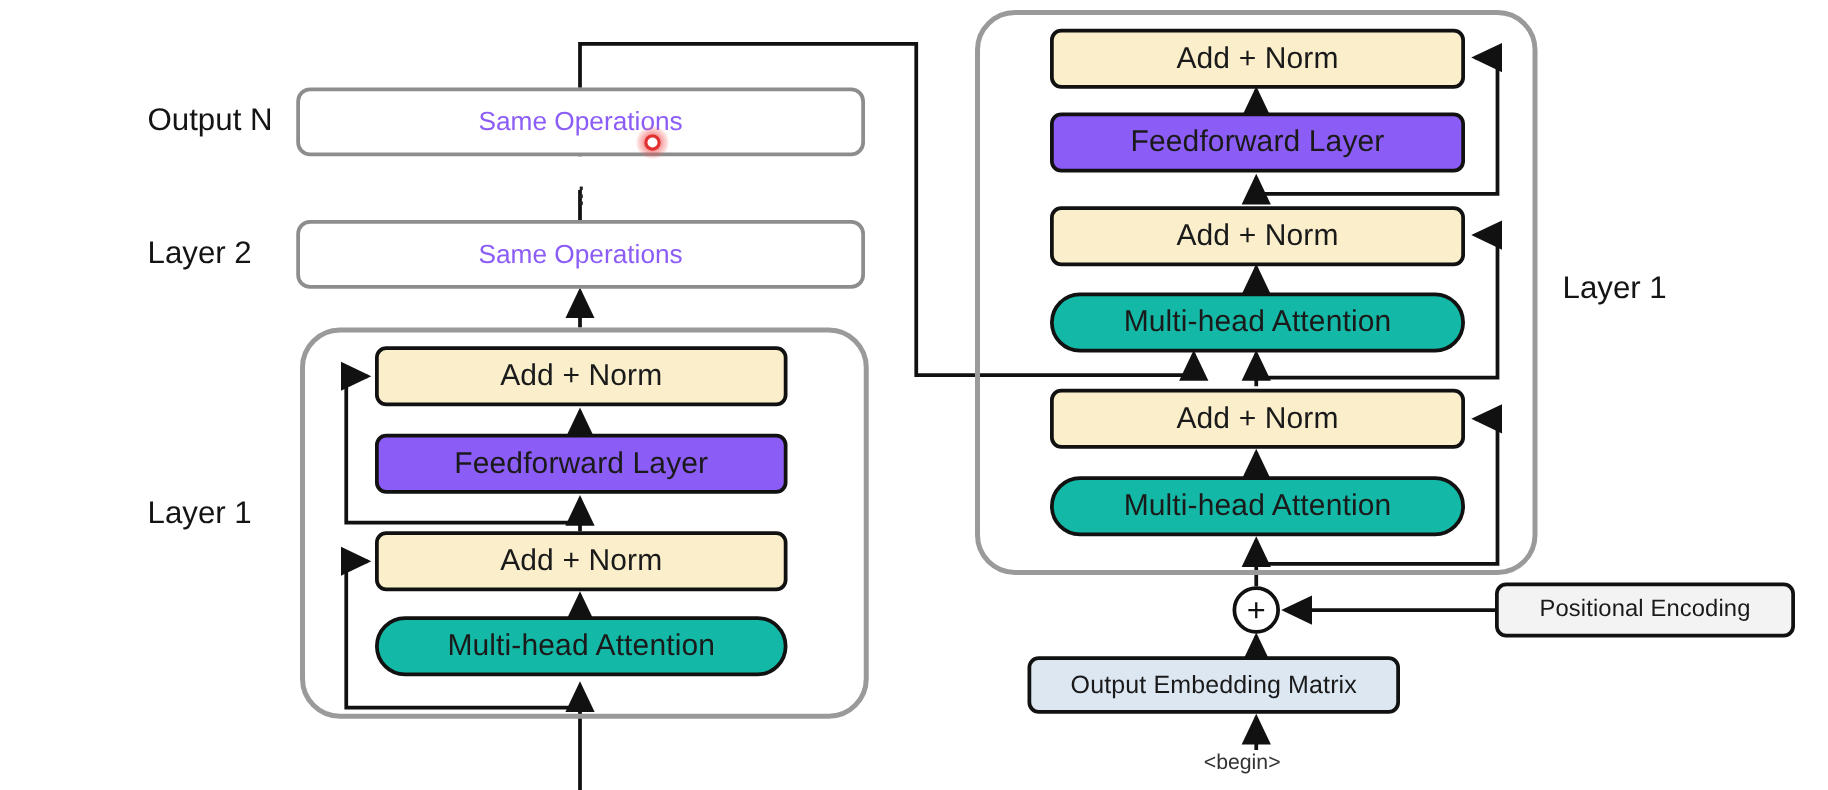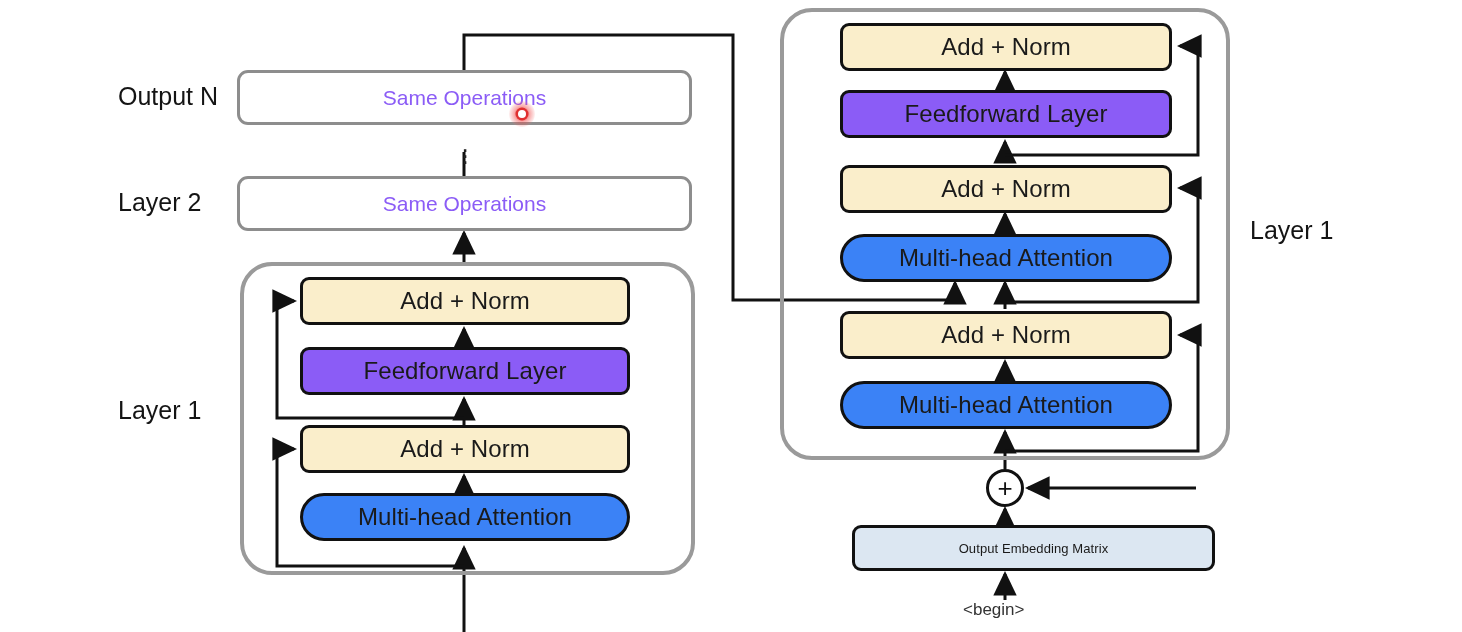--- a/index.html
+++ b/index.html
@@ -5,21 +5,21 @@
   html,body{margin:0;padding:0;background:#ffffff;}
   body{font-family:"Liberation Sans", sans-serif;}
   #stage{position:relative;width:1462px;height:632px;background:#ffffff;overflow:hidden;}
   #wires{position:absolute;left:0;top:0;width:1462px;height:632px;}
 
   .blk{position:absolute;box-sizing:border-box;border:3px solid #111111;border-radius:9px;
        display:flex;align-items:center;justify-content:center;
        font-size:24px;color:#1a1a1a;letter-spacing:.1px;white-space:nowrap;}
   .blk.addnorm{background:#faeecb;}
   .blk.ffn{background:#8b5cf6;}
-  .blk.mha{background:#3b82f6;border-radius:24px;}
+  .blk.mha{background:#14b8a6;border-radius:24px;}
   .blk.embed{background:#dce7f2;}
   .blk.posenc{background:#f3f3f3;}
 
   .same{position:absolute;box-sizing:border-box;border:3px solid #8d8d8d;border-radius:11px;
         background:#ffffff;display:flex;align-items:center;justify-content:center;
         font-size:21px;color:#8b5cf6;white-space:nowrap;}
 
   .container{position:absolute;box-sizing:border-box;border:4px solid #9a9a9a;border-radius:32px;
              background:transparent;}
 
@@ -127,20 +127,21 @@
 
   <div class="blk addnorm" style="left:840px;top:23px;width:332px;height:48px;">Add + Norm</div>
   <div class="blk ffn" style="left:840px;top:90px;width:332px;height:48px;">Feedforward Layer</div>
   <div class="blk addnorm" style="left:840px;top:165px;width:332px;height:48px;">Add + Norm</div>
   <div class="blk mha" style="left:840px;top:234px;width:332px;height:48px;">Multi-head Attention</div>
   <div class="blk addnorm" style="left:840px;top:311px;width:332px;height:48px;">Add + Norm</div>
   <div class="blk mha" style="left:840px;top:381px;width:332px;height:48px;">Multi-head Attention</div>
 
   <div class="plus" style="left:986px;top:469px;">+</div>
 
+  <div class="blk posenc" style="left:1196px;top:466px;width:240px;height:44px;font-size:19px;">Positional Encoding</div>
 
-  <div class="blk embed" style="left:852px;top:525px;width:363px;height:46px;font-size:13px;">Output Embedding Matrix</div>
+  <div class="blk embed" style="left:822px;top:525px;width:298px;height:46px;font-size:20px;">Output Embedding Matrix</div>
 
   <div class="plain" style="left:963px;top:600px;">&lt;begin&gt;</div>
 
   <div class="cursor" style="left:509px;top:101px;"></div>
 
 </div>
 
 </body></html>

